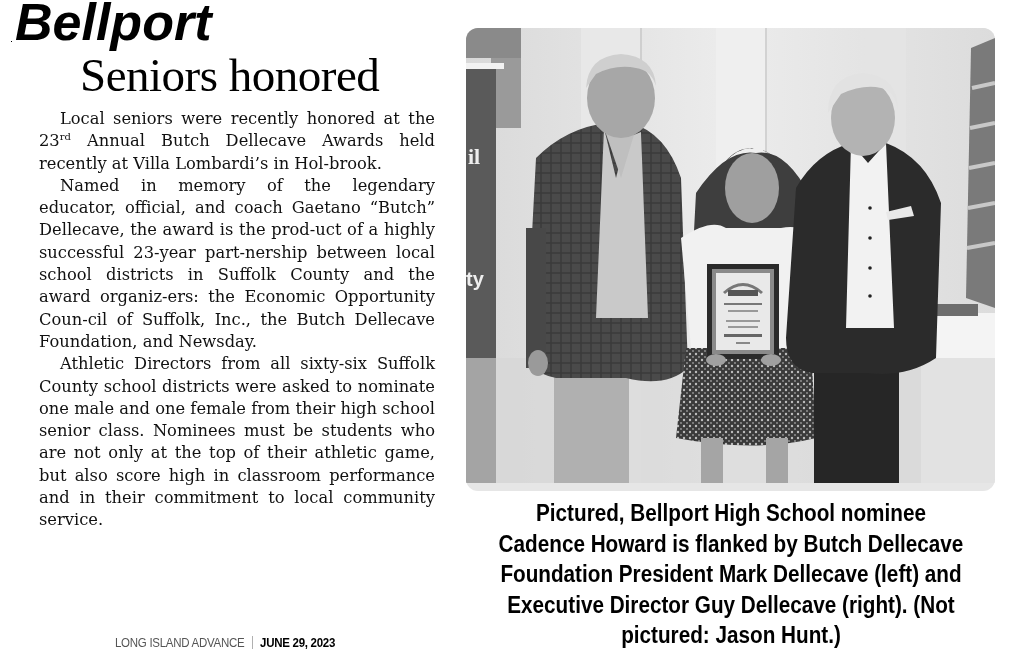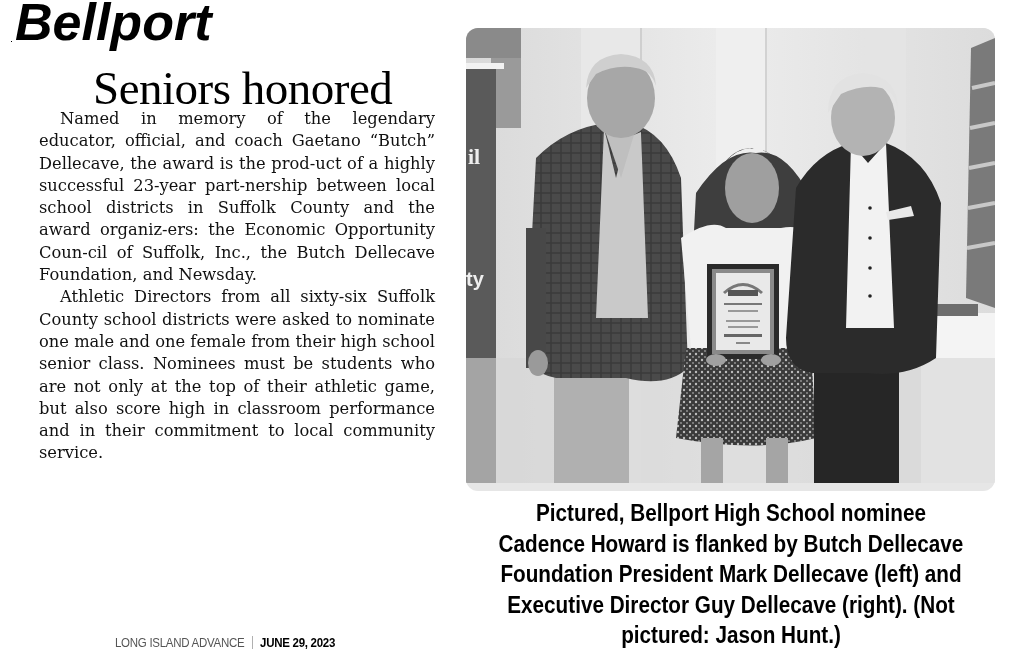--- a/index.html
+++ b/index.html
@@ -38,23 +38,24 @@
     font-family: "Liberation Sans", sans-serif; font-weight: bold; font-size: 23px; line-height: 30.5px;
     color: #000; text-align: center; transform: scaleX(0.9); transform-origin: center top;
   }
 </style>
 </head>
 <body>
 
 <div>
   <div class="kicker">Bellport</div>
   <div class="dot"></div>
-  <h1 class="headline" style="margin:13px;font-weight:normal;">Seniors honored</h1>
+  <h1 class="headline" style="margin:0;font-weight:normal;">Seniors honored</h1>
 
   <div class="body-col">
+    <p><span>Local seniors were recently honored at the 23</span><sup>rd</sup><span> Annual Butch Dellecave Awards held recently at Villa Lombardi’s in Hol-brook.</span></p>
     <p>Named in memory of the legendary educator, official, and coach Gaetano “Butch” Dellecave, the award is the prod-uct of a highly successful 23-year part-nership between local school districts in Suffolk County and the award organiz-ers: the Economic Opportunity Coun-cil of Suffolk, Inc., the Butch Dellecave Foundation, and Newsday.</p>
     <p>Athletic Directors from all sixty-six Suffolk County school districts were asked to nominate one male and one female from their high school senior class. Nominees must be students who are not only at the top of their athletic game, but also score high in classroom performance and in their commitment to local community service.</p>
   </div>
 
   <div class="footer">
     <span>LONG ISLAND ADVANCE</span><span class="sep"></span><span class="date">JUNE 29, 2023</span>
   </div>
 </div>
 
 <div class="photo" role="img" aria-label="Black-and-white photo of three people standing: a man in a plaid blazer (left), a young woman holding a framed award plaque (center), and an older man in a dark suit (right)">

